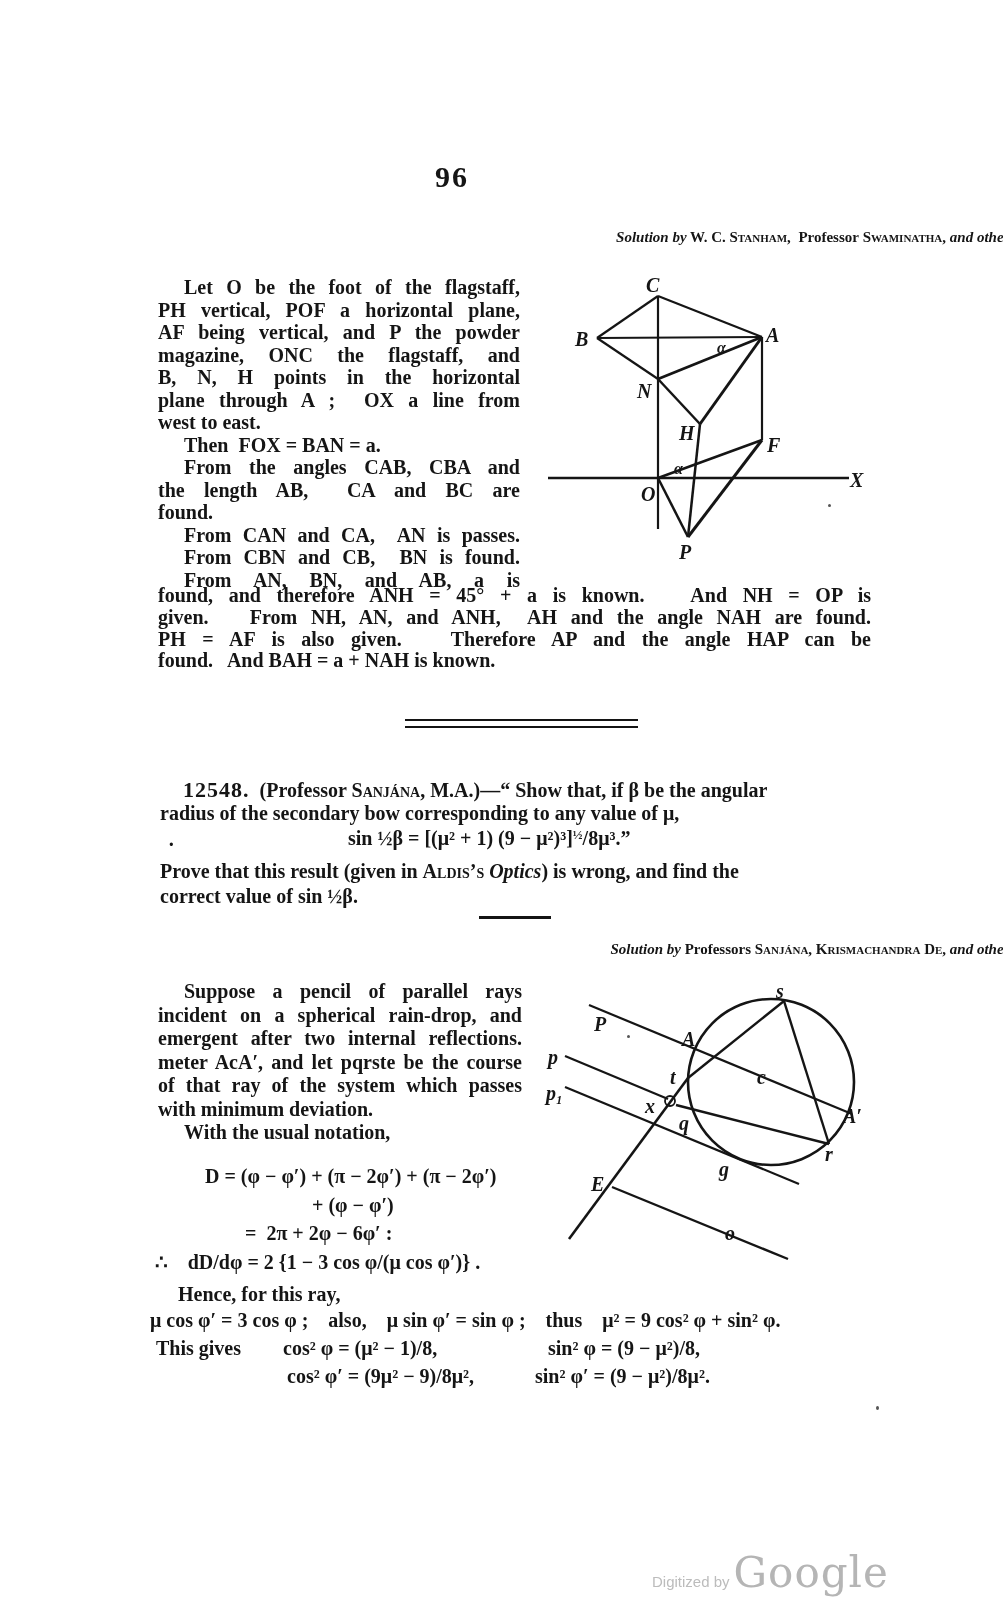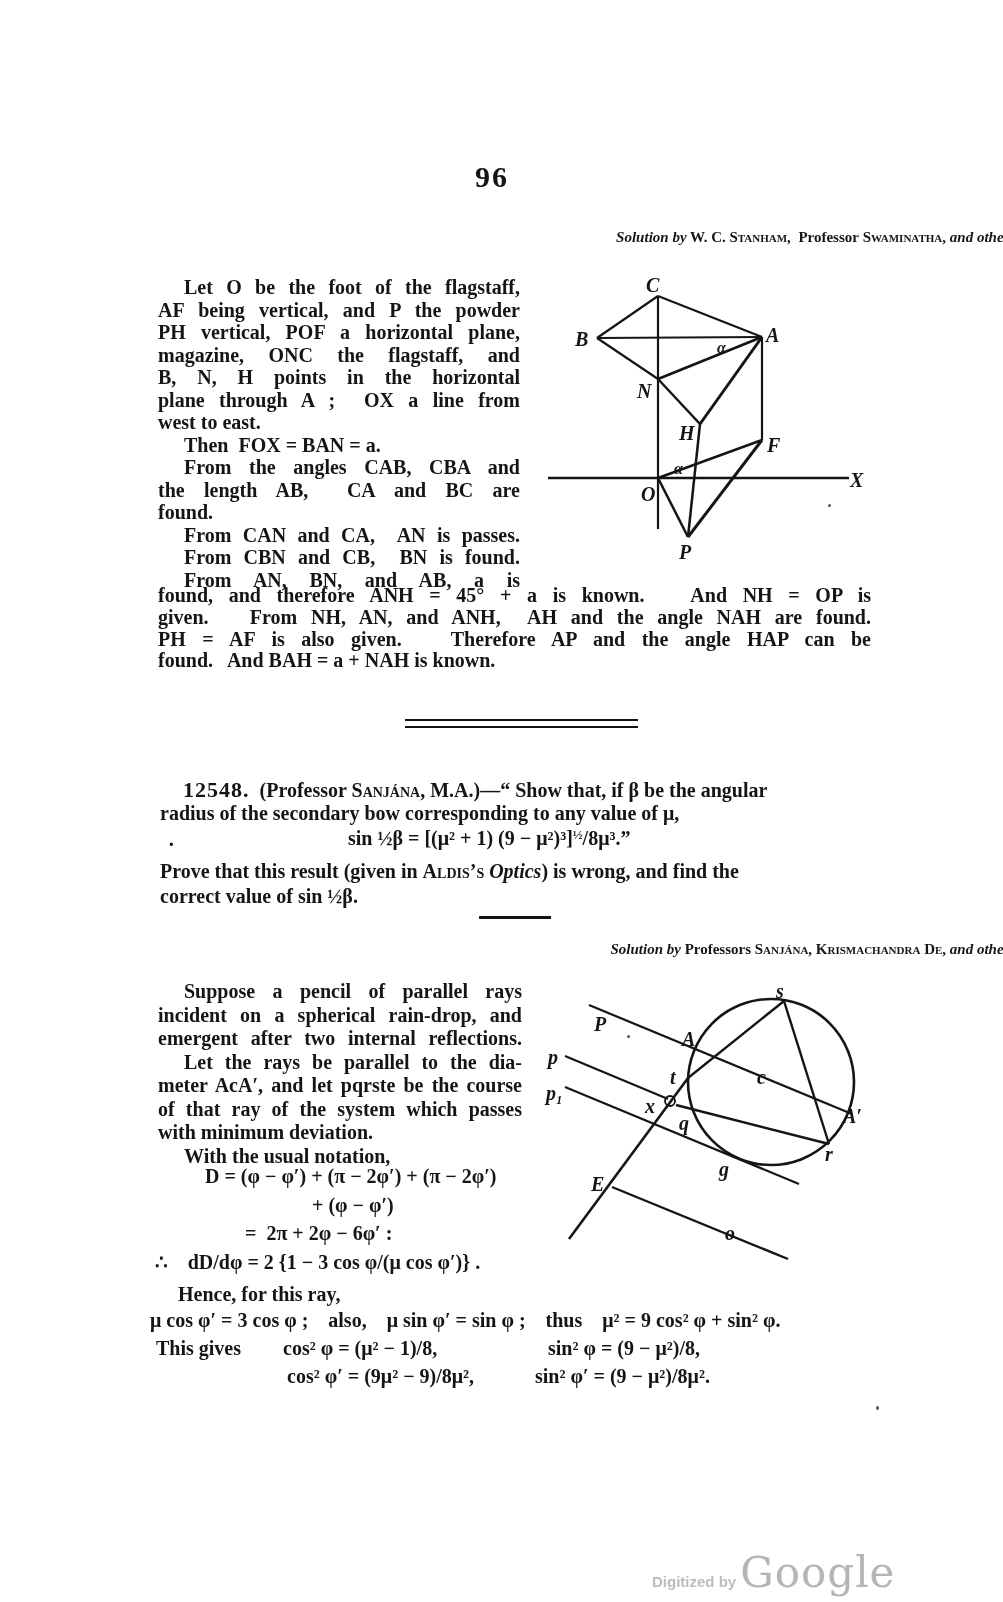--- a/index.html
+++ b/index.html
@@ -12,47 +12,47 @@
   .fw .ln{line-height:21.8px;}
   .s2 .ln{line-height:23.5px;}
   .j{text-align:justify;text-align-last:justify;}
   .in{text-indent:26px;}
   .col1{left:158px;top:276px;width:362px;}
   .fw{left:158px;top:585px;width:713px;}
   .s2{left:158px;top:980px;width:364px;}
   .heading{left:16px;width:1003px;text-align:right;font-size:15px;font-weight:bold;white-space:pre;}
   .it{font-style:italic;}
   .sc{font-variant:small-caps;}
-  .pageno{left:0;width:904px;text-align:center;top:160px;font-size:30px;font-weight:bold;letter-spacing:2px;padding-left:40px;}
+  .pageno{left:0;width:904px;text-align:center;top:160px;font-size:30px;font-weight:bold;letter-spacing:2px;}
   .eq{white-space:pre;font-weight:bold;font-size:20px;}
   .rule{background:#141414;}
   .pnum{font-size:22px;font-weight:bold;letter-spacing:1px;}
   .fsup{font-size:13px;vertical-align:6px;}
   .speck{position:absolute;background:#555;border-radius:50%;}
-  .wm-pre{font-family:"Liberation Sans","DejaVu Sans",sans-serif;font-size:15px;color:#bcbcbc;font-weight:bold;}
+  .wm-pre{font-family:"Liberation Sans","DejaVu Sans",sans-serif;font-size:15px;color:#bcbcbc;}
   .wm-brand{font-family:"DejaVu Serif",serif;font-size:42px;color:#b5b5b5;letter-spacing:1px;}
   svg{position:absolute;overflow:visible;}
   svg line, svg circle, svg path{stroke:#151515;fill:none;}
   .figlabel{font-family:"Liberation Serif","DejaVu Serif",serif;font-style:italic;font-weight:bold;
             font-size:20px;fill:#151515;stroke:none;}
   .figalpha{font-size:16px;}
 </style>
 </head>
 <body>
 
 <div class="page">
 
   <div class="abs pageno">96</div>
 
   <div class="abs heading" style="top:229px;"><span class="it">Solution by</span><span class="sc"> W. C. Stanham,</span><span>  Professor</span><span class="sc"> Swaminatha,</span><span class="it"> and others.</span></div>
 
   <div class="abs bodytext col1">
     <div class="ln in j">Let O be the foot of the flagstaff,</div>
+    <div class="ln j">PH vertical, POF a horizontal plane,</div>
     <div class="ln j">AF being vertical, and P the powder</div>
-    <div class="ln j">PH vertical, POF a horizontal plane,</div>
     <div class="ln j">magazine,  ONC  the  flagstaff,  and</div>
     <div class="ln j">B, N, H points in the horizontal</div>
     <div class="ln j">plane through A ;  OX a line from</div>
     <div class="ln">west to east.</div>
     <div class="ln in">Then  FOX = BAN = a.</div>
     <div class="ln in j">From the angles CAB, CBA and</div>
     <div class="ln j">the length AB,  CA and BC are</div>
     <div class="ln">found.</div>
     <div class="ln in j">From CAN and CA,  AN is passes.</div>
     <div class="ln in j">From CBN and CB,  BN is found.</div>
@@ -105,21 +105,20 @@
   <div class="abs bodytext" style="left:160px;top:885px;">correct value of  sin ½β.</div>
 
   <div class="abs rule" style="left:479px;top:916px;width:72px;height:3px;"></div>
 
   <div class="abs heading" style="top:941px;"><span class="it">Solution by</span><span> Professors</span><span class="sc"> Sanjána,</span><span class="sc"> Krismachandra De,</span><span class="it"> and others.</span></div>
 
   <div class="abs bodytext s2">
     <div class="ln in j">Suppose a pencil of parallel rays</div>
     <div class="ln j">incident on a spherical rain-drop, and</div>
     <div class="ln j">emergent after two internal reflections.</div>
-    <div class="ln in j">Let the rays be parallel to the dia-</div>
     <div class="ln j">meter AcA′, and let pqrste be the course</div>
     <div class="ln j">of that ray of the system which passes</div>
     <div class="ln">with minimum deviation.</div>
     <div class="ln in">With the usual notation,</div>
   </div>
 
   <div class="abs eq" style="left:205px;top:1165px;">D = (φ − φ′) + (π − 2φ′) + (π − 2φ′)</div>
   <div class="abs eq" style="left:312px;top:1194px;">+ (φ − φ′)</div>
   <div class="abs eq" style="left:245px;top:1222px;">=  2π + 2φ − 6φ′ :</div>
   <div class="abs eq" style="left:155px;top:1250px;">∴    dD/dφ = 2 {1 − 3 cos φ/(μ cos φ′)} .</div>

